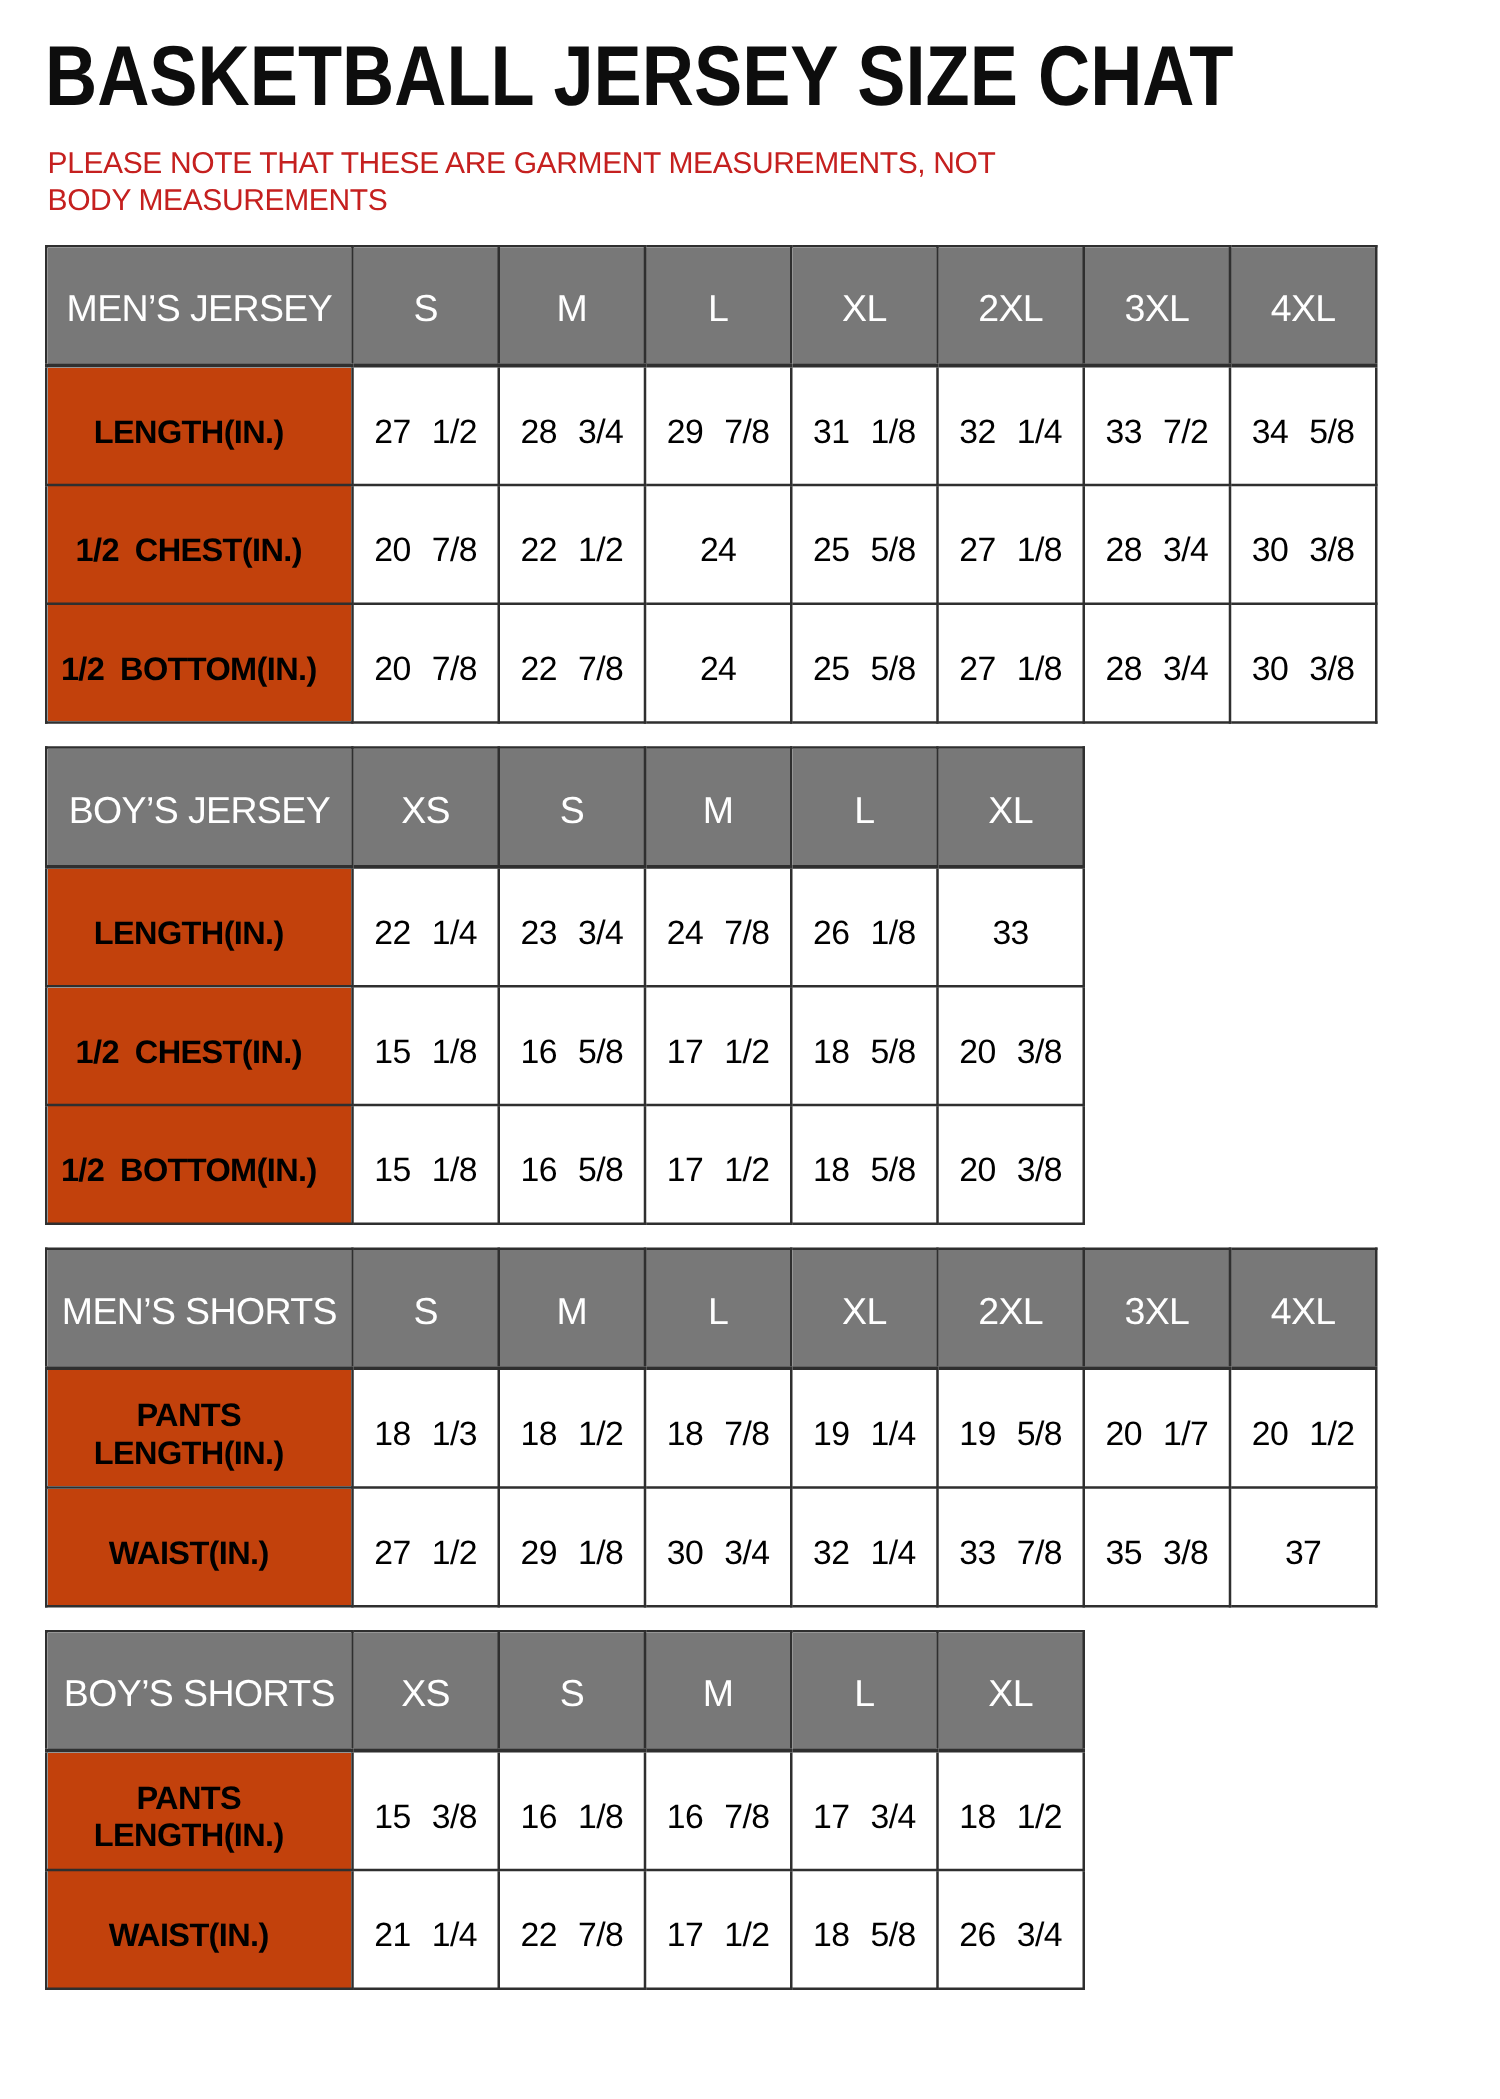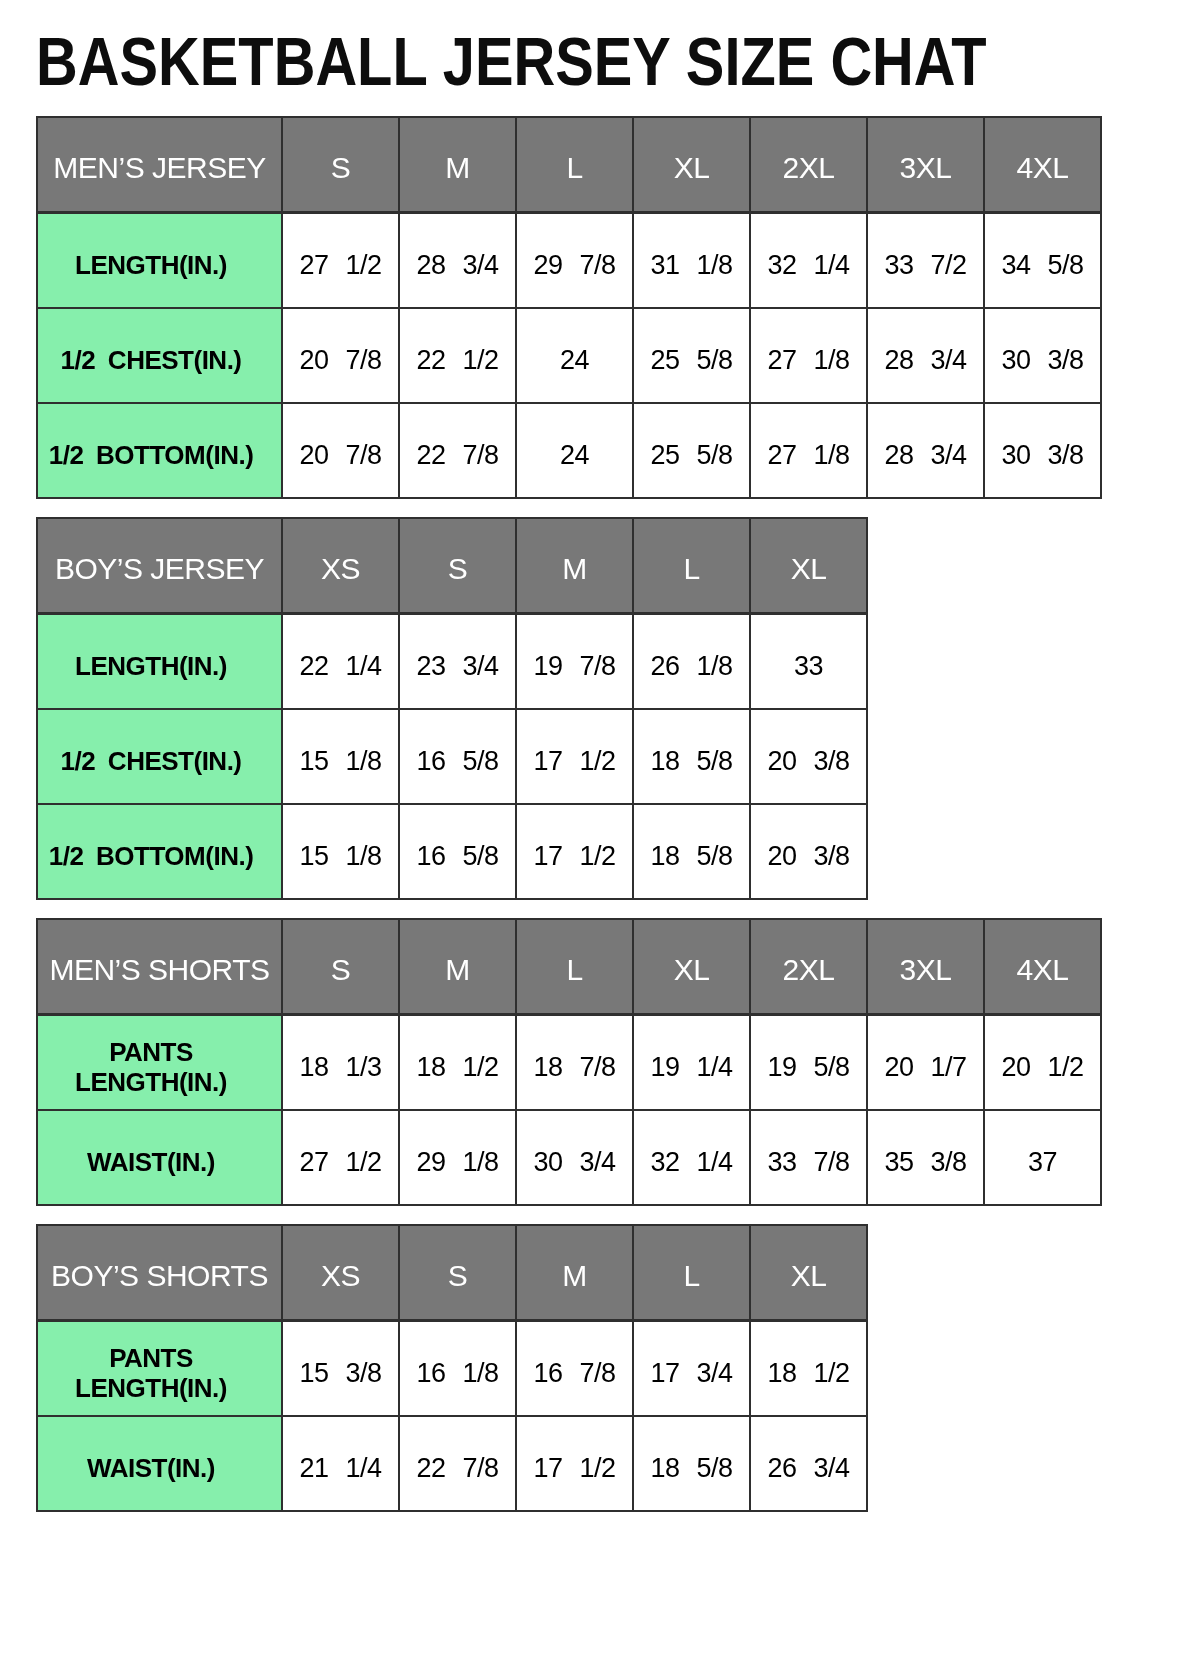--- a/index.html
+++ b/index.html
@@ -37,34 +37,35 @@
   }
   .size-table thead th{
     background:var(--header-bg);color:var(--header-text);
     font-weight:normal;font-size:30px;height:84px;
     border-bottom:3px solid var(--border);
     letter-spacing:-0.5px;
     padding-top:8px;
     margin-top:20px;
   }
   .size-table tbody th{
-    font-size:26px;font-weight:bold;background:#86efac;
+    font-size:26px;font-weight:bold;background:#c2410c;
     word-spacing:6px;padding:10px 21px 0 4px;
     letter-spacing:-0.5px;line-height:1.15;margin-top:36px;
   }
   .size-table tbody td{
     font-size:27px;height:82px;word-spacing:10px;
     padding-top:10px;letter-spacing:-0.5px;
   }
 </style>
 </head>
 <body>
 
 <div class="page">
   <h1 class="title">BASKETBALL JERSEY SIZE CHAT</h1>
+  <p class="note">PLEASE NOTE THAT THESE ARE GARMENT MEASUREMENTS, NOT BODY MEASUREMENTS</p>
   <div>
       <table class="size-table">
         <colgroup>
           <col style="width: 245px;">
           <col style="width: 117px;">
           <col style="width: 117px;">
           <col style="width: 117px;">
           <col style="width: 117px;">
           <col style="width: 117px;">
           <col style="width: 117px;">
@@ -132,21 +133,21 @@
             <th>M</th>
             <th>L</th>
             <th>XL</th>
           </tr>
         </thead>
         <tbody>
           <tr>
             <th>LENGTH(IN.)</th>
             <td>22 1/4</td>
             <td>23 3/4</td>
-            <td>19 7/8</td>
+            <td>24 7/8</td>
             <td>26 1/8</td>
             <td>33</td>
           </tr>
           <tr>
             <th>1/2 CHEST(IN.)</th>
             <td>15 1/8</td>
             <td>16 5/8</td>
             <td>17 1/2</td>
             <td>18 5/8</td>
             <td>20 3/8</td>

